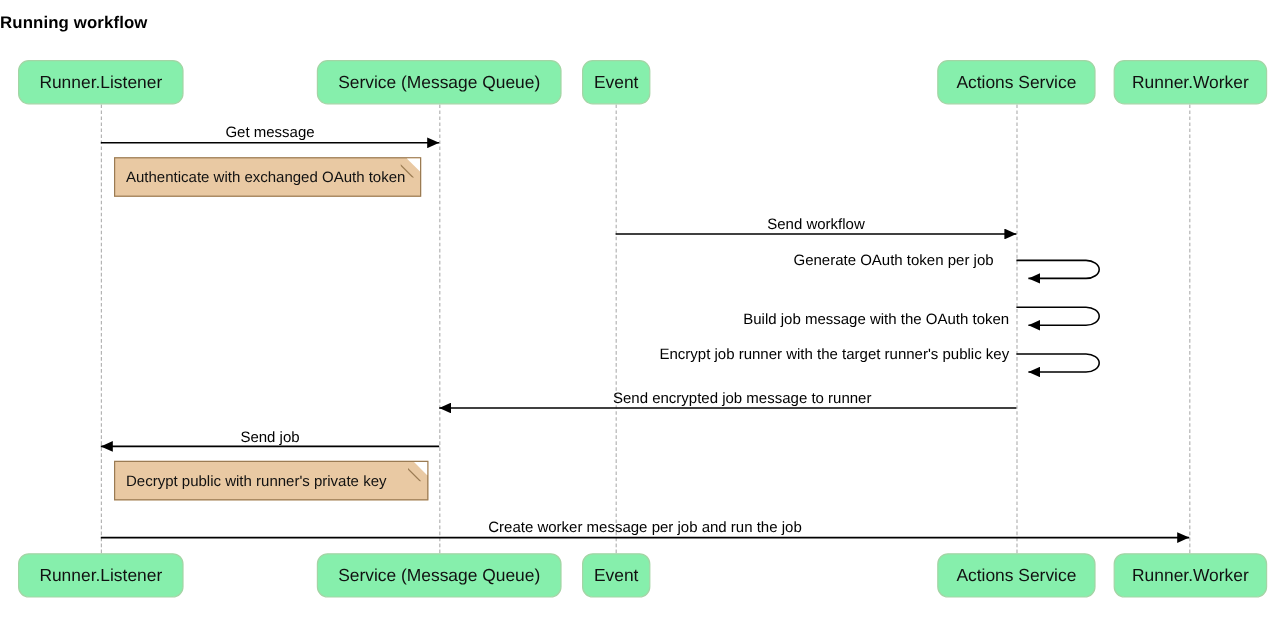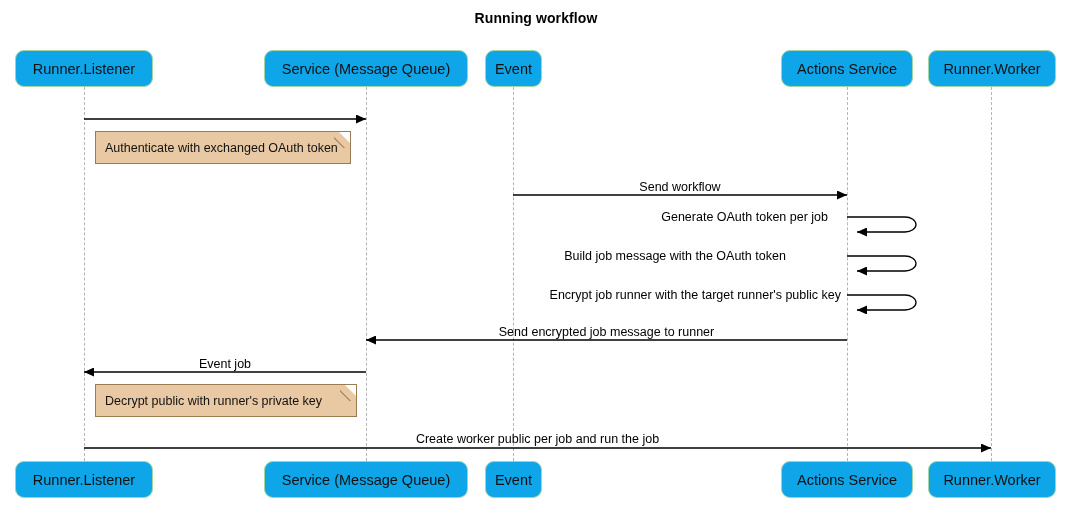--- a/index.html
+++ b/index.html
@@ -17,30 +17,29 @@
   #diagram-root {
     position: relative;
     width: 1072px;
     height: 523px;
   }
   .diagram-title {
     position: absolute;
     left: 0;
     top: 10px;
     width: 1072px;
-    text-align: center;
     font-size: 14px;
     font-weight: bold;
     color: #000;
     letter-spacing: 0.1px;
   }
   .actor-box {
     position: absolute;
     box-sizing: border-box;
-    background: #0ea5e9;
+    background: #86efac;
     border: 1px solid #a3d5a5;
     border-radius: 9px;
     display: flex;
     align-items: center;
     justify-content: center;
     font-size: 14.5px;
     color: #111;
     height: 37px;
     white-space: nowrap;
   }
@@ -172,27 +171,28 @@
 
     <path d="M847,295 L905,295 A11,7.5 0 0 1 905,310 L857,310" fill="none" stroke="#000" stroke-width="1.3" marker-end="url(#arrowL)"></path>
 
     <line x1="847" y1="340" x2="366" y2="340" stroke="#000" stroke-width="1.3" marker-end="url(#arrowL)"></line>
 
     <line x1="366" y1="372" x2="84" y2="372" stroke="#000" stroke-width="1.3" marker-end="url(#arrowL)"></line>
 
     <line x1="84" y1="448" x2="991" y2="448" stroke="#000" stroke-width="1.3" marker-end="url(#arrowR)"></line>
   </svg>
 
+  <div class="msg-label" style="left:84px; top:103px; width:282px;">Get message</div>
   <div class="msg-label" style="left:513px; top:180px; width:334px;">Send workflow</div>
   <div class="msg-label" style="left:536px; top:210px; width:292px; text-align:right;">Generate OAuth token per job</div>
-  <div class="msg-label" style="left:509px; top:249px; width:332px; ">Build job message with the OAuth token</div>
+  <div class="msg-label" style="left:509px; top:259px; width:332px; text-align:right;">Build job message with the OAuth token</div>
   <div class="msg-label" style="left:419px; top:288px; width:422px; text-align:right;">Encrypt job runner with the target runner's public key</div>
-  <div class="msg-label" style="left:366px; top:325px; width:481px;">Send encrypted job message to runner</div>
-  <div class="msg-label" style="left:84px; top:357px; width:282px;">Event job</div>
-  <div class="msg-label" style="left:84px; top:432px; width:907px;">Create worker public per job and run the job</div>
+  <div class="msg-label" style="left:366px; top:325px; width:481px;padding-left:12px;">Send encrypted job message to runner</div>
+  <div class="msg-label" style="left:84px; top:357px; width:282px;">Send job</div>
+  <div class="msg-label" style="left:84px; top:432px; width:907px;">Create worker message per job and run the job</div>
 
   <div class="note-box" style="left:95px; top:131px; width:256px;">
     <span>Authenticate with exchanged OAuth token</span>
     <span class="note-fold"></span>
     <span class="note-fold-line"></span>
   </div>
 
   <div class="note-box" style="left:95px; top:384px; width:262px;">
     <span>Decrypt public with runner's private key</span>
     <span class="note-fold"></span>

